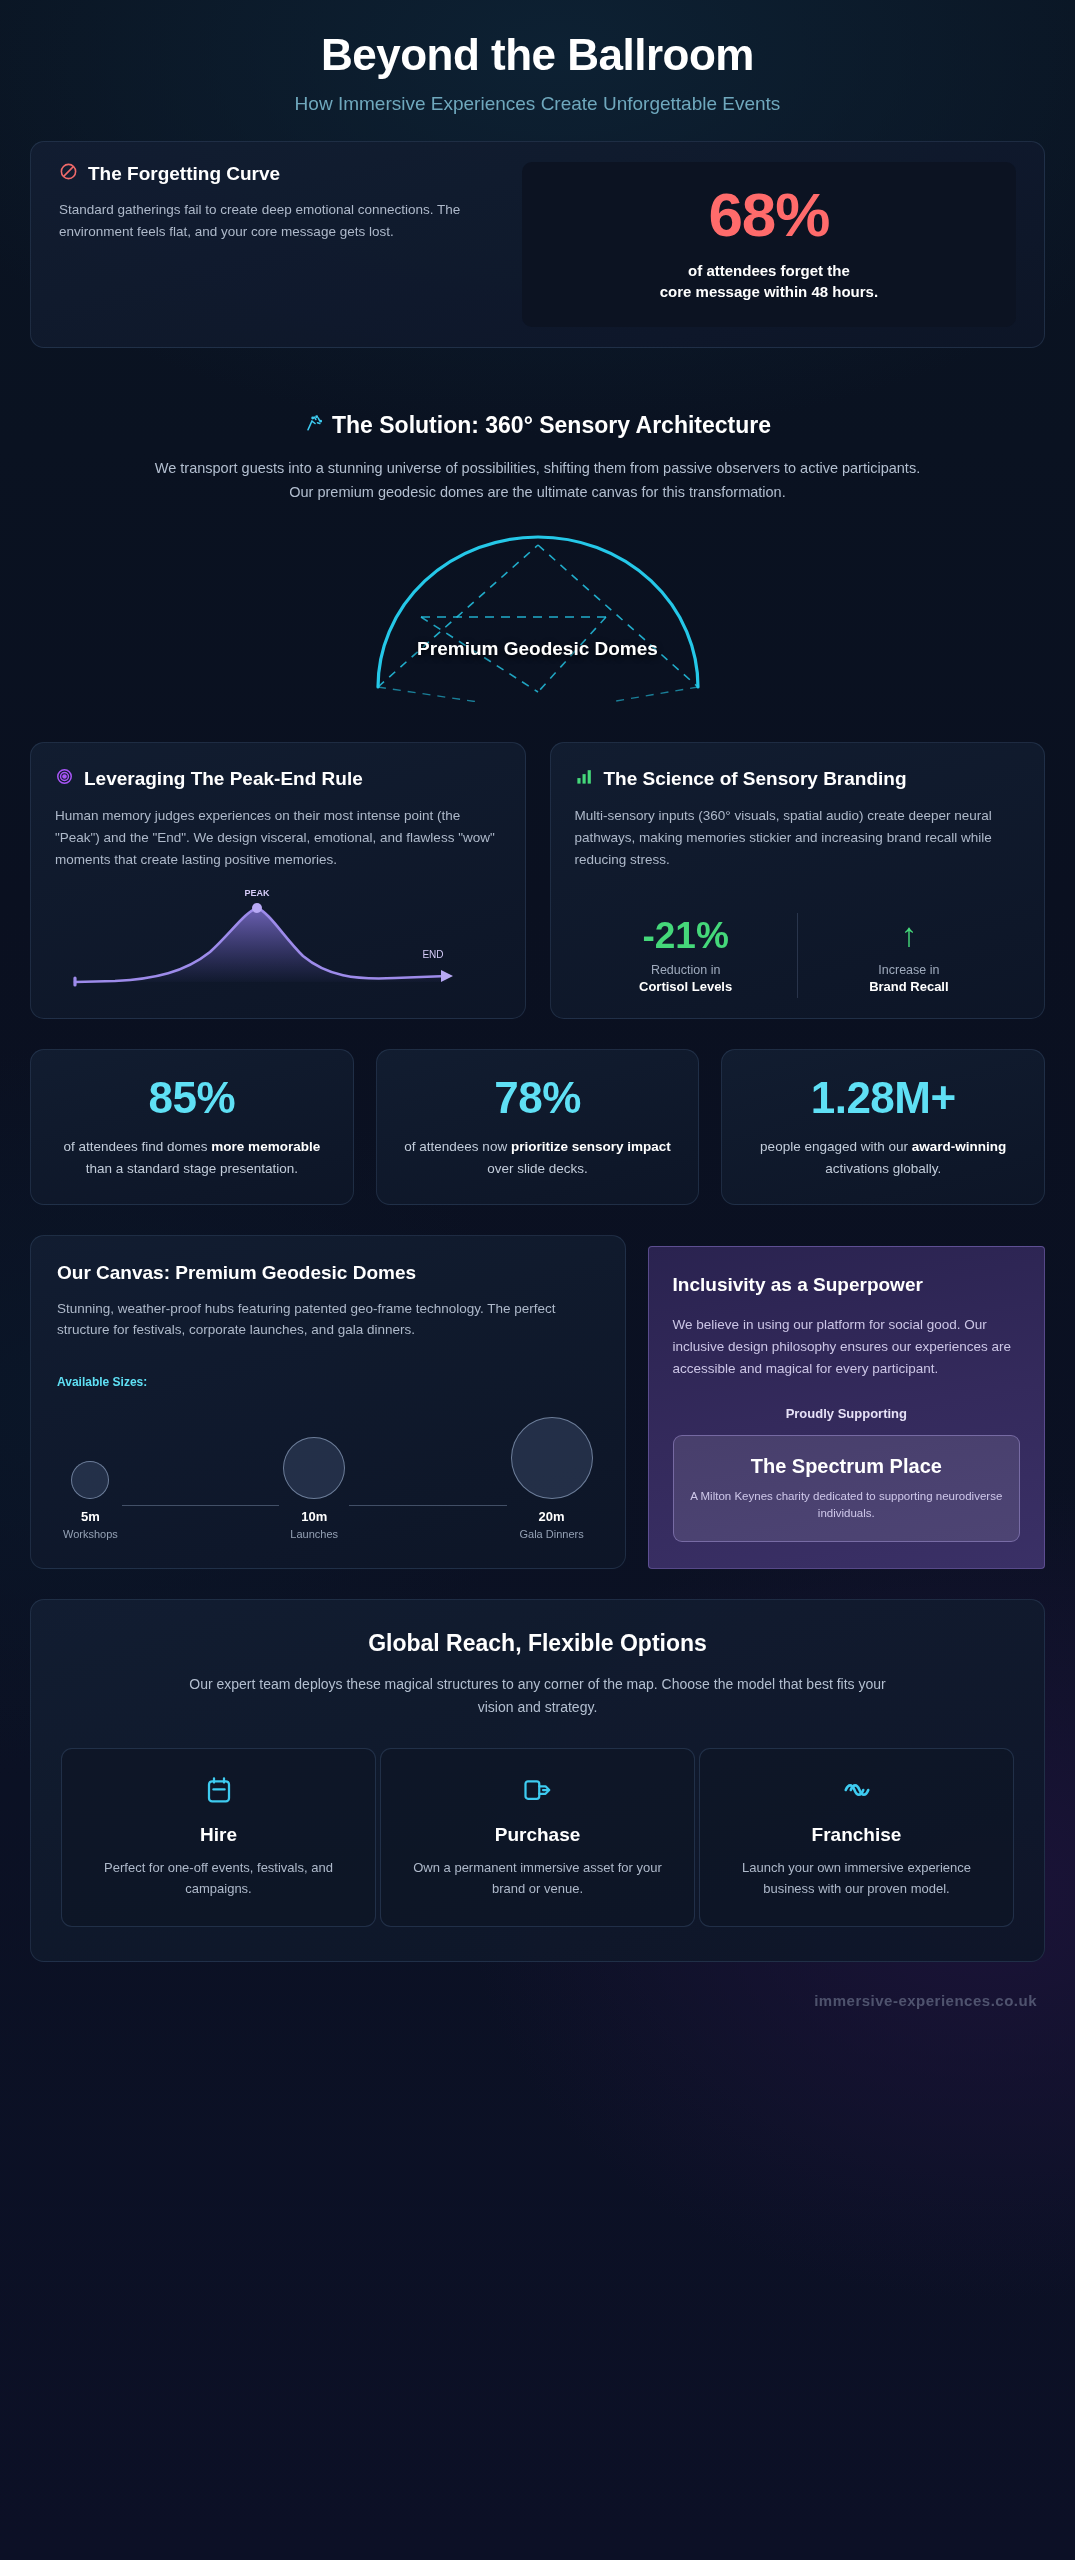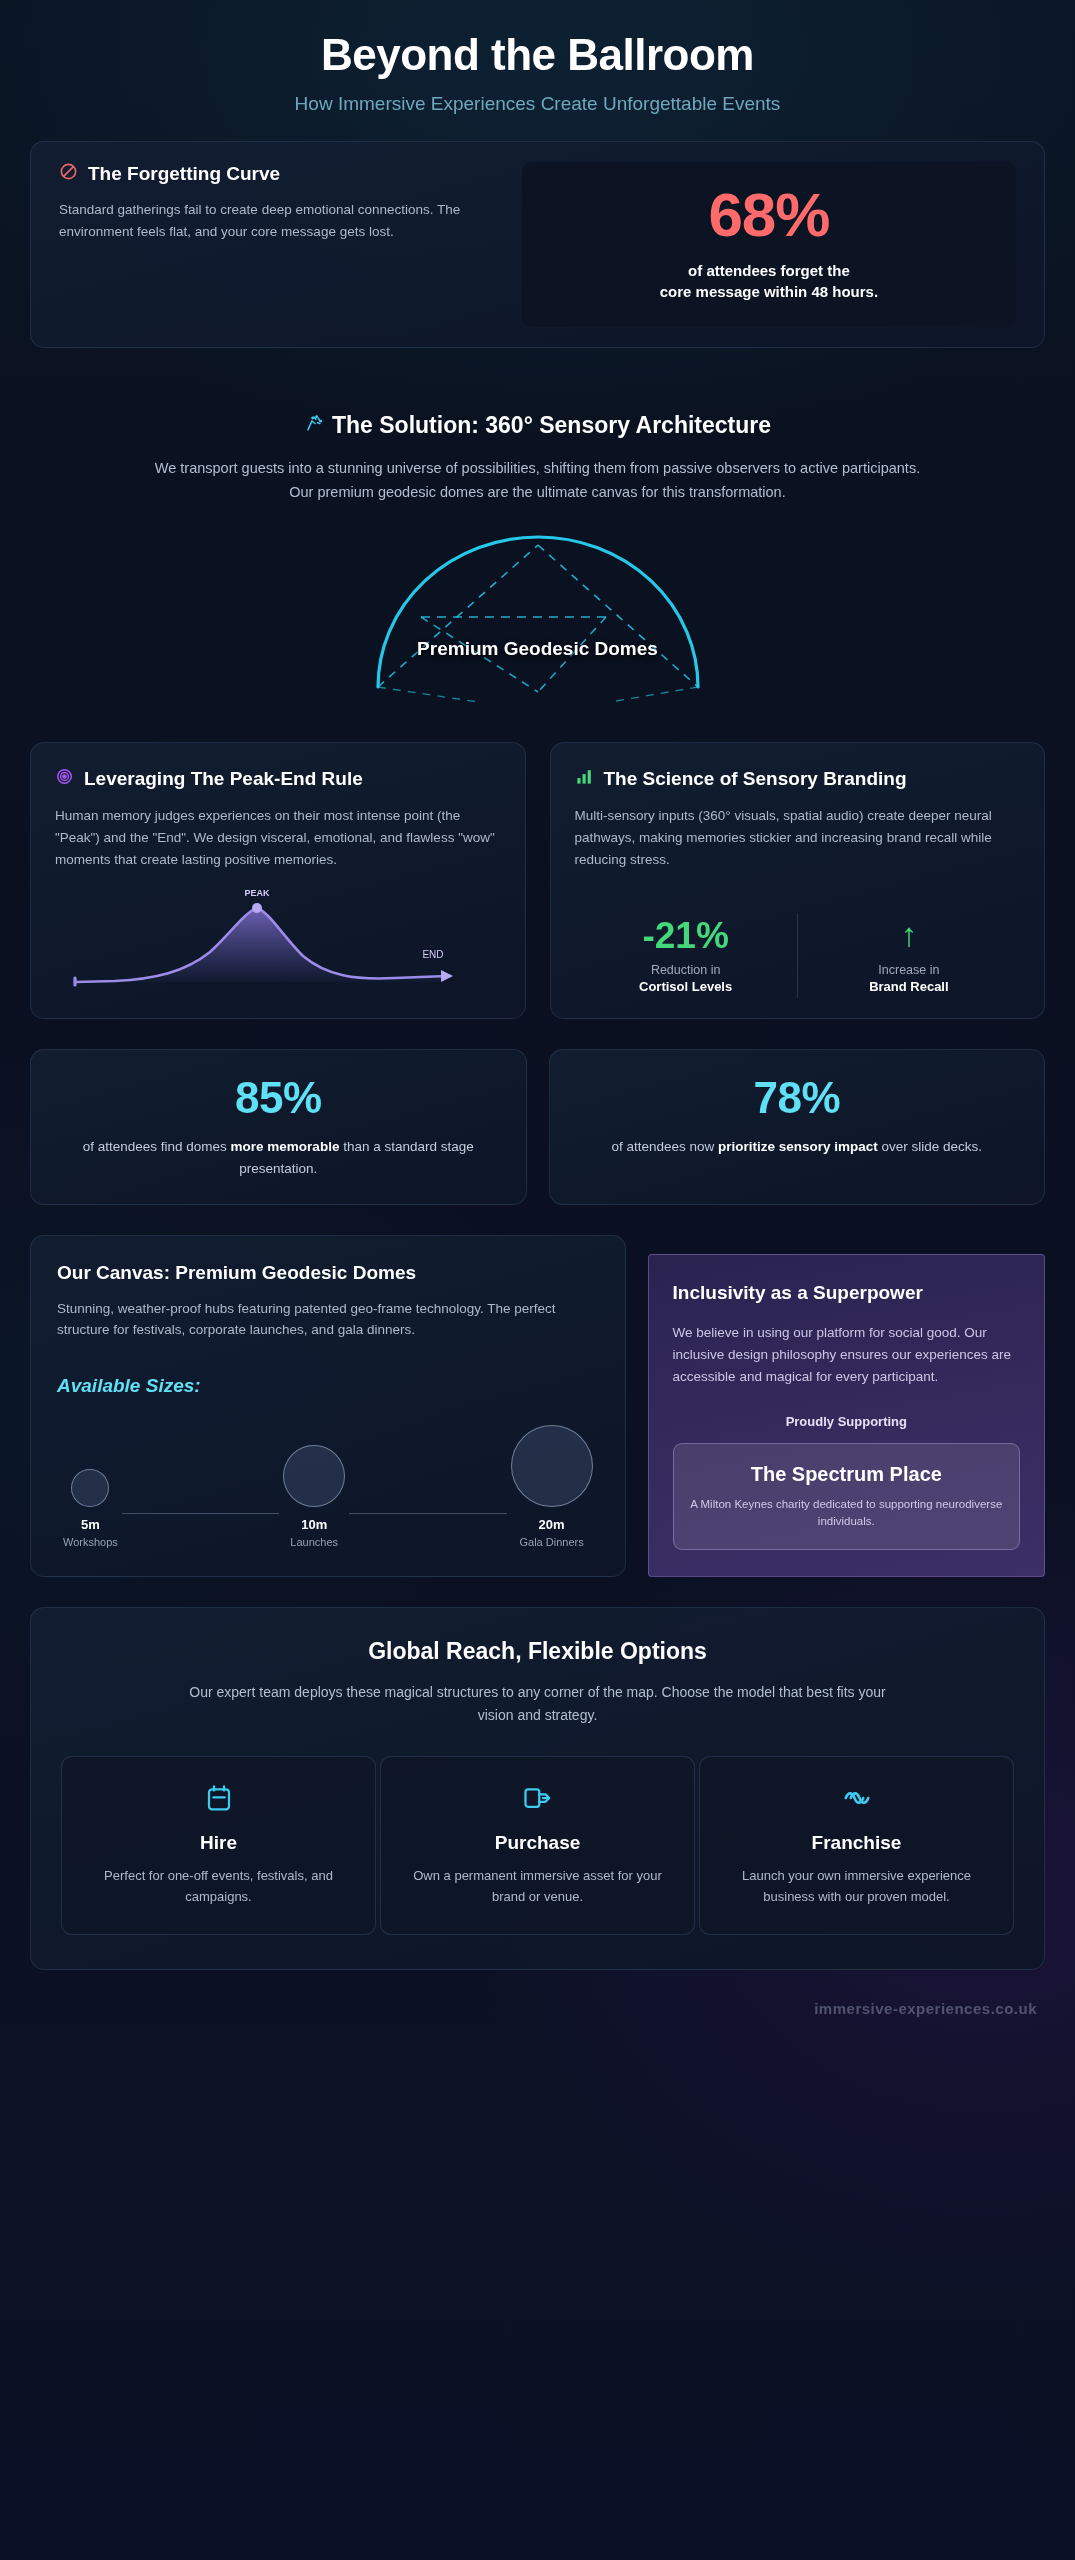--- a/index.html
+++ b/index.html
@@ -173,24 +173,23 @@
     color: #c2ccda;
   }
   .stat-card .desc b { color: #ffffff; }
 
   
   .canvas-row { display: flex; gap: 22px; align-items: flex-end; }
   .canvas-card { flex: 1 1 60%; padding: 26px 26px 28px; display: flex; flex-direction: column; }
   .canvas-card h3 { font-size: 19px; font-weight: bold; color: #ffffff; }
   .avail {
     margin-top: 34px;
-    font-size: 19px;
+    font-size: 12px;
     font-weight: bold;
     color: #5fe0f5;
-    font-style: italic;
   }
   .sizes {
     margin-top: 28px;
     display: flex;
     align-items: flex-end;
     justify-content: space-between;
     padding: 0 6px;
   }
   .size-item { text-align: center; position: relative; }
   .dome-circle {
@@ -403,20 +402,24 @@
 
   <div class="section stat-row">
     <div class="card stat-card">
       <div class="num">85%</div>
       <div class="desc">of attendees find domes <b>more memorable</b> than a standard stage presentation.</div>
     </div>
     <div class="card stat-card">
       <div class="num">78%</div>
       <div class="desc">of attendees now <b>prioritize sensory impact</b> over slide decks.</div>
     </div>
+    <div class="card stat-card">
+      <div class="num">1.28M+</div>
+      <div class="desc">people engaged with our <b>award-winning</b> activations globally.</div>
+    </div>
   </div>
 
   <div class="section canvas-row">
 
     <div class="card canvas-card">
       <h3>Our Canvas: Premium Geodesic Domes</h3>
       <div class="body-text">Stunning, weather-proof hubs featuring patented geo-frame technology. The perfect structure for festivals, corporate launches, and gala dinners.</div>
       <div class="avail">Available Sizes:</div>
 
       <div class="sizes">

